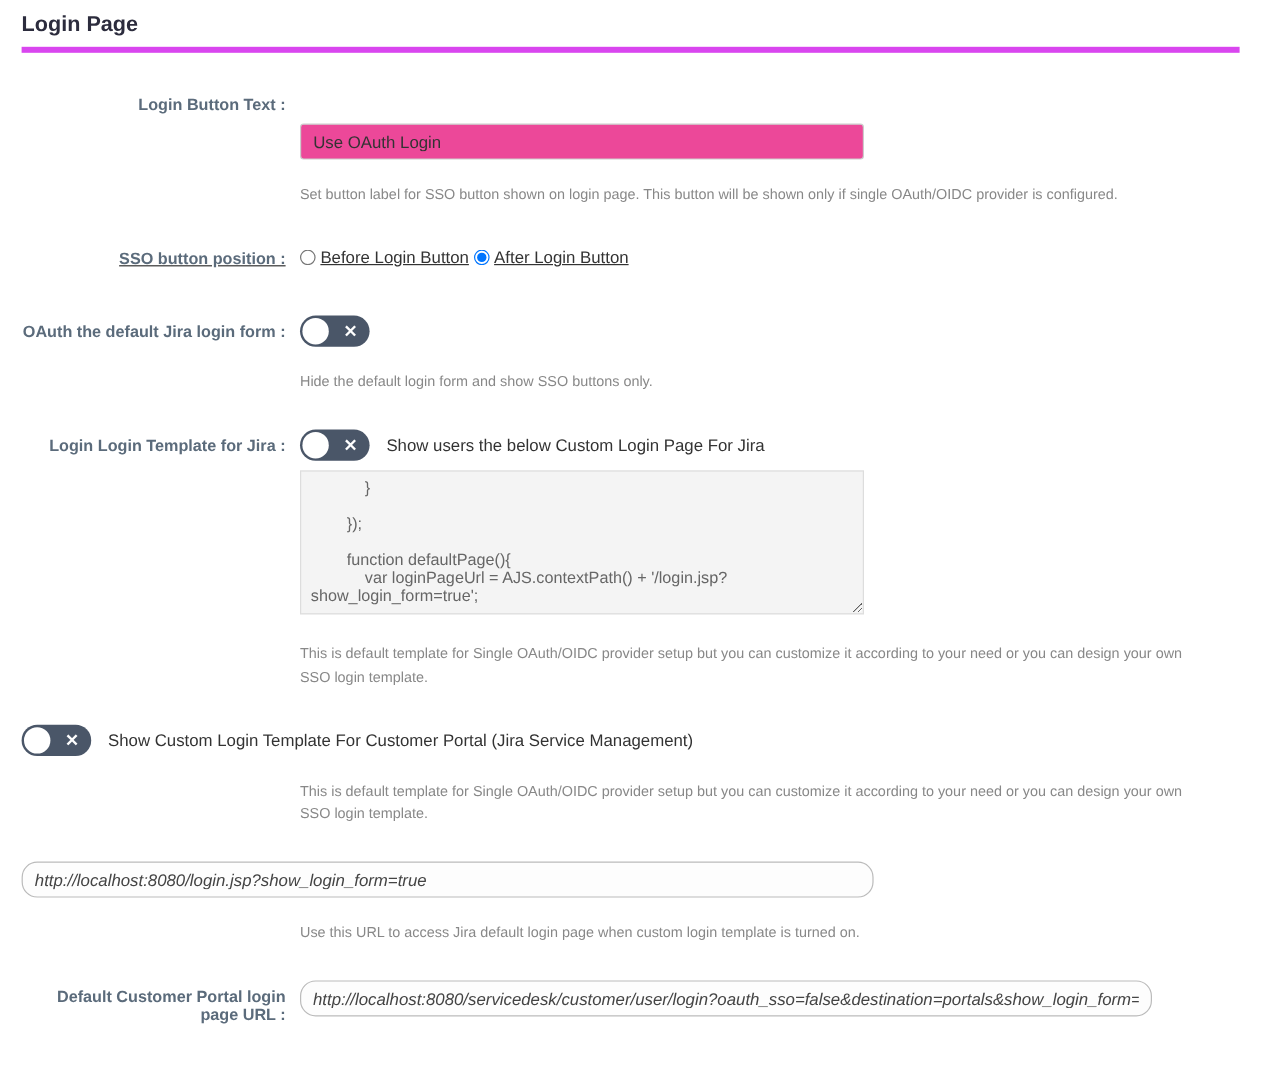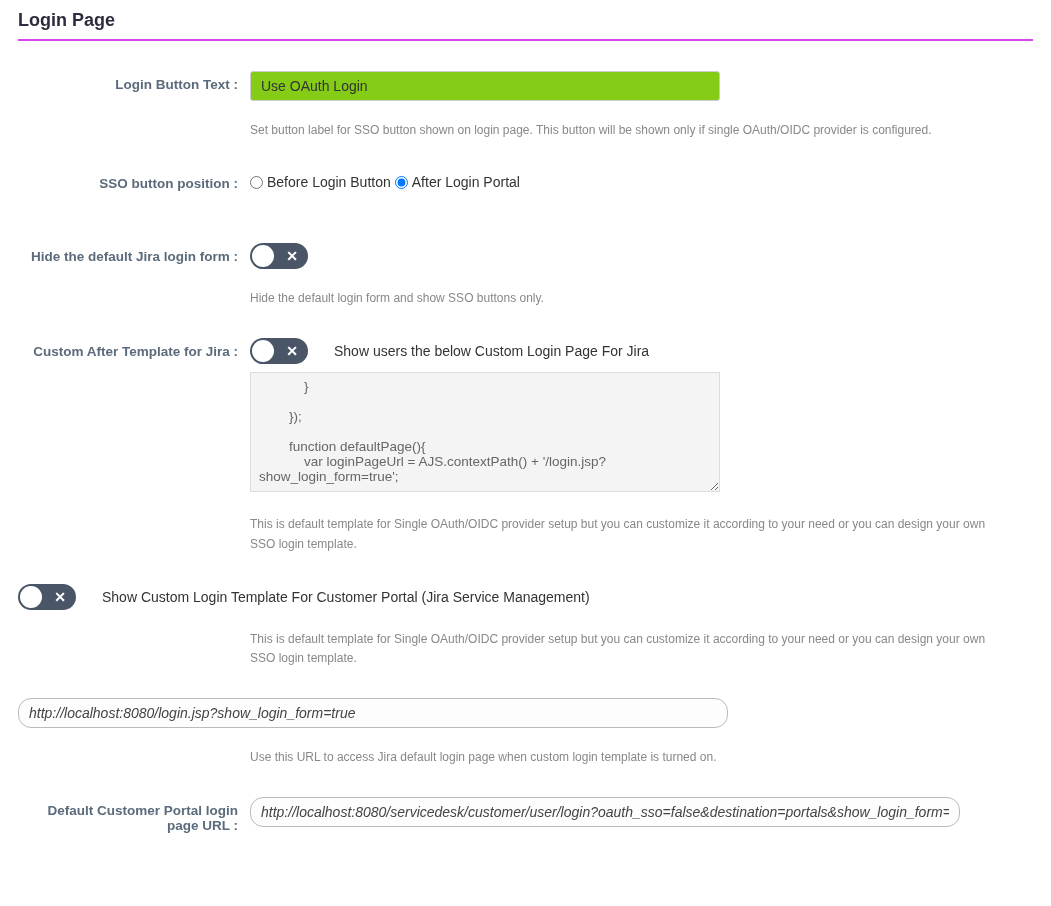--- a/index.html
+++ b/index.html
@@ -1,35 +1,35 @@
 <!DOCTYPE html>
 <html><head>
 <meta charset="utf-8">
 <style>
 * { box-sizing: border-box; margin: 0; padding: 0; }
 body { font-family: -apple-system, BlinkMacSystemFont, "Segoe UI", Arial, sans-serif; font-size: 14px; color: #333; padding: 10px 18px; background: #fff; }
-.page-title { font-size: 18px; font-weight: 600; color: #2c2c3d; padding-bottom: 8px; border-bottom: 2px solid #d946ef; margin-bottom: 30px; }
+.page-title { font-size: 18px; font-weight: 600; color: #2c2c3d; padding-bottom: 8px; border-bottom: 5px solid #d946ef; margin-bottom: 30px; }
 .field-row { display: flex; align-items: flex-start; margin-bottom: 6px; }
 .field-label { width: 232px; text-align: right; padding-right: 12px; color: #5b6b7b; font-weight: 600; font-size: 13.5px; padding-top: 6px; flex-shrink: 0; }
 .field-content { flex: 1; max-width: 740px; }
-.text-input { width: 470px; padding: 6px 10px; border: 1px solid #ccc; border-radius: 3px; font-size: 14px; color: #333; background:#84cc16; }
+.text-input { width: 470px; padding: 6px 10px; border: 1px solid #ccc; border-radius: 3px; font-size: 14px; color: #333; background:#ec4899;margin-top:29px; }
 .text-input-wide { width: 100%; max-width: 710px; padding: 6px 10px; border: 1px solid #bbb; border-radius: 13px; font-size: 14px; font-style: italic; color: #444; background:#fdfdfd; }
 .help-text { font-size: 12px; color: #888; margin-top: 14px; line-height: 1.6; max-width: 750px;}
 .help-text-block { margin-bottom: 30px; }
 .radio-row { display: flex; align-items: flex-end; flex-wrap: wrap; padding-top: 4px;}
 .radio-item { display: flex; align-items: center; margin-right: 4px; }
 .radio-item input { margin-right: 4px; }
 .radio-item label { color: #333; font-size: 14px; }
 .toggle-row { display: flex; align-items: center; }
 .toggle { position: relative; width: 58px; height: 26px; background: #4a5668; border-radius: 14px; cursor: pointer; display: inline-block; flex-shrink:0;}
 .toggle-knob { position: absolute; width: 22px; height: 22px; background: #fff; border-radius: 50%; top: 2px; left: 2px; transition: left .2s;}
 .toggle-x { position: absolute; right: 10px; top: 50%; transform: translateY(-50%); color: #fff; font-size: 14px; font-weight: bold;}
-.toggle-label { margin-left: 26px; color: #333; font-weight: 500; font-size: 14px;}
+.toggle-label { margin-left: 14px; color: #333; font-weight: 500; font-size: 14px;}
 .code-area { width: 470px; max-width:470px; height: 120px; border: 1px solid #ddd; background: #f4f4f4; padding: 6px 8px; font-family: inherit; font-size: 13.5px; color: #666; resize: both; overflow: auto; margin-top: 8px; }
-.gap-lg { margin-bottom: 52px;}
+.gap-lg { margin-bottom: 40px; text-decoration: underline;}
 </style>
 </head>
 <body>
 
 <h2 class="page-title">Login Page</h2>
 
 <div class="field-row">
   <div class="field-label">Login Button Text :</div>
   <div class="field-content">
     <input type="text" class="text-input" value="Use OAuth Login" style="">
@@ -45,46 +45,46 @@
 <div class="field-row gap-lg">
   <div class="field-label">SSO button position :</div>
   <div class="field-content">
     <div class="radio-row">
       <div class="radio-item">
         <input type="radio" name="ssopos" style="">
         <label>Before Login Button</label>
       </div>
       <div class="radio-item">
         <input type="radio" name="ssopos" checked="" style="">
-        <label>After Login Portal</label>
+        <label>After Login Button</label>
       </div>
     </div>
   </div>
 </div>
 
 <div class="field-row">
-  <div class="field-label">Hide the default Jira login form :</div>
+  <div class="field-label">OAuth the default Jira login form :</div>
   <div class="field-content">
     <div class="toggle-row">
       <div class="toggle">
         <div class="toggle-knob"></div>
         <span class="toggle-x">✕</span>
       </div>
     </div>
   </div>
 </div>
 <div class="field-row help-text-block">
   <div class="field-label"></div>
   <div class="field-content">
     <div class="help-text">Hide the default login form and show SSO buttons only.</div>
   </div>
 </div>
 
 <div class="field-row">
-  <div class="field-label">Custom After Template for Jira :</div>
+  <div class="field-label">Login Login Template for Jira :</div>
   <div class="field-content">
     <div class="toggle-row">
       <div class="toggle">
         <div class="toggle-knob"></div>
         <span class="toggle-x">✕</span>
       </div>
       <span class="toggle-label">Show users the below Custom Login Page For Jira</span>
     </div>
     <textarea class="code-area" style="">            }
 

